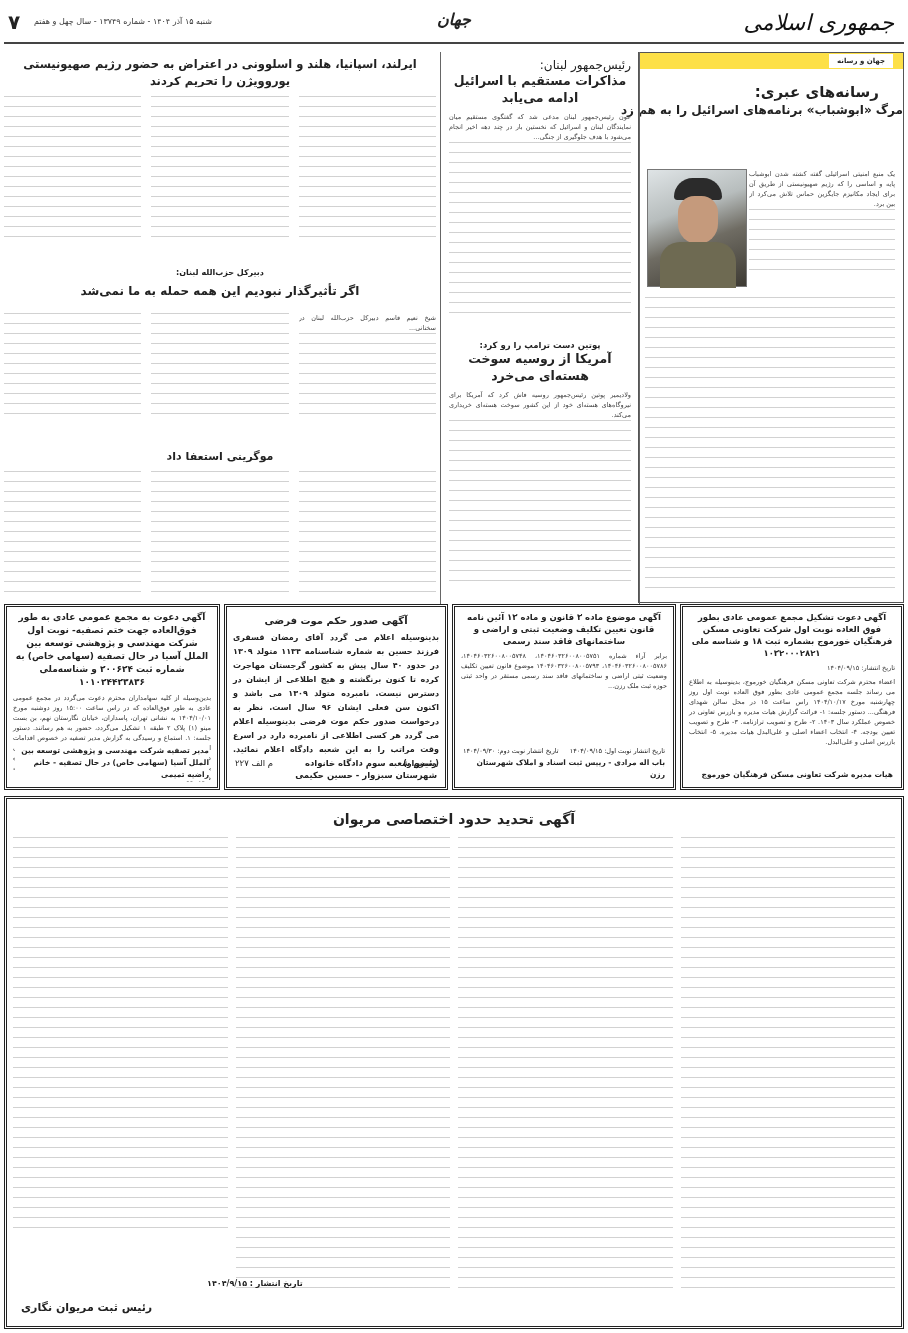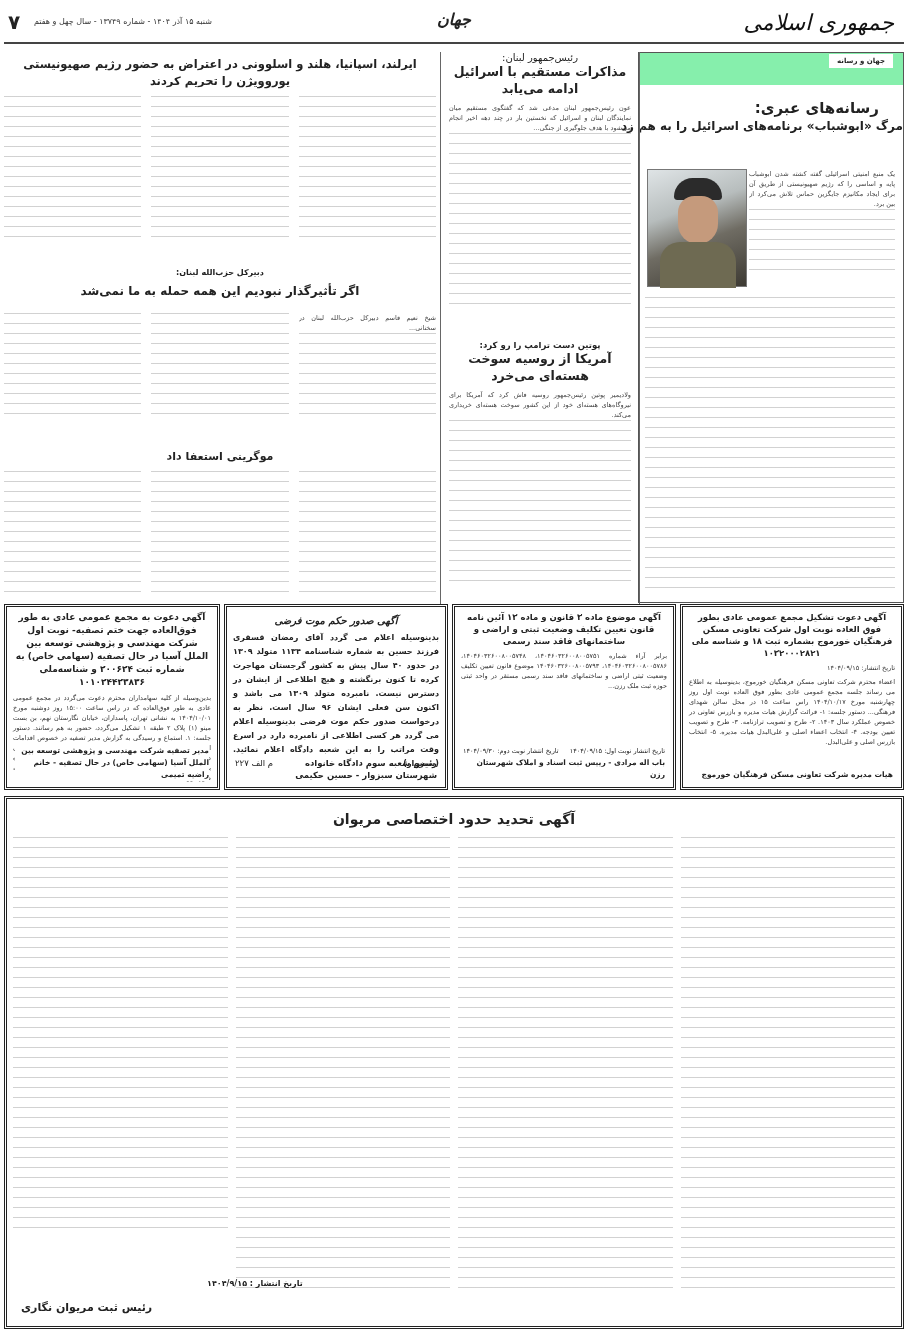--- a/index.html
+++ b/index.html
@@ -11,35 +11,35 @@
   .masthead .section { position: absolute; left: 0; right: 0; top: 10px; text-align: center; font-family: "DejaVu Serif", serif; font-size: 16px; font-weight: bold; font-style: italic; }
   .masthead .page-no { position: absolute; left: 8px; top: 10px; font-size: 20px; font-weight: bold; }
   .masthead .dateline { position: absolute; left: 34px; top: 17px; font-size: 8px; color: #333; }
   .masthead .rule { position: absolute; left: 4px; right: 4px; top: 42px; border-top: 2px solid #444; }
 
   .col-text { font-size: 6.5px; line-height: 10px; color: #444; text-align: justify; overflow: hidden; }
   .text-lines { width: 100%; height: 100%; background: repeating-linear-gradient(to bottom, #9a9a9a 0 1px, transparent 1px 10px); opacity: .45; }
 
   
   .feature { position: absolute; right: 4px; top: 52px; width: 266px; height: 551px; border: 1px solid #555; }
-  .feature .bar { height: 32px; background: #86efac; position: relative; text-align: right; }
+  .feature .bar { height: 16px; background: #fde047; position: relative; text-align: right; }
   .feature .bar .tag { position: absolute; right: 10px; top: 1px; height: 14px; background: #fff; padding: 0 8px; font-size: 7px; font-weight: bold; line-height: 14px; }
   .feature .kicker { text-align: right; font-size: 15px; font-weight: bold; margin: 14px 24px 2px 0; }
   .feature .headline { text-align: right; font-size: 12px; font-weight: bold; margin: 0 0 6px 0; white-space: nowrap; }
   .feature .photo { position: absolute; left: 8px; top: 116px; width: 100px; height: 118px; border: 1px solid #777;
       background: linear-gradient(160deg, #dfe4e6 0%, #b7bdbd 35%, #6f6c63 60%, #3d3a33 100%); }
   .feature .photo .cap { position: absolute; left: 26px; top: 8px; width: 48px; height: 22px; background: #2b2b2b; border-radius: 22px 22px 4px 4px; }
   .feature .photo .face { position: absolute; left: 30px; top: 26px; width: 40px; height: 48px; background: #c59a7c; border-radius: 18px 18px 22px 22px; }
   .feature .photo .vest { position: absolute; left: 12px; top: 72px; width: 76px; height: 46px; background: #6e6a52; border-radius: 20px 20px 0 0; }
   .feature .body1 { position: absolute; right: 8px; top: 116px; width: 146px; height: 120px; }
   .feature .body2 { position: absolute; right: 8px; top: 244px; width: 250px; height: 300px; }
 
   
   .lebanon { position: absolute; left: 440px; top: 52px; width: 200px; height: 280px; border-left: 1px solid #666; border-right: 1px solid #666; padding: 0 8px; }
-  .lebanon .kicker { text-align: center; font-size: 10px; }
+  .lebanon .kicker { text-align: right; font-size: 12px; margin-top: 6px; }
   .lebanon .headline { text-align: center; font-size: 12.5px; font-weight: bold; line-height: 17px; }
   .lebanon .body { margin-top: 6px; height: 210px; }
 
   .putin { position: absolute; left: 440px; top: 332px; width: 200px; height: 272px; border-left: 1px solid #666; border-right: 1px solid #666; padding: 0 8px; }
   .putin .kicker { text-align: center; font-size: 8.5px; font-weight: bold; margin-top: 8px; }
   .putin .headline { text-align: center; font-size: 12.5px; font-weight: bold; line-height: 17px; }
   .putin .body { margin-top: 6px; height: 200px; }
 
   
   .euro { position: absolute; left: 4px; top: 52px; width: 432px; height: 200px; }
@@ -60,21 +60,21 @@
 
   
   .ad { position: absolute; top: 604px; height: 186px; border: 3px double #222; padding: 4px 6px; overflow: hidden; }
   .ad .title { text-align: center; font-weight: bold; font-size: 8.5px; line-height: 12px; }
   .ad .body { font-size: 6.5px; line-height: 10px; text-align: justify; margin-top: 4px; color: #333; }
   .ad .sign { font-weight: bold; font-size: 7.5px; position: absolute; bottom: 6px; right: 8px; left: 8px; line-height: 12px; }
   .ad1 { right: 4px; width: 224px; }
   .ad2 { right: 232px; width: 224px; }
   .ad3 { right: 460px; width: 224px; }
   .ad4 { right: 688px; width: 216px; }
-  .ad3 .title { font-size: 10px; margin-top: 4px; font-style: italic; }
+  .ad3 .title { font-size: 10px; margin-top: 4px; }
   .ad3 .body { font-size: 8px; line-height: 14px; font-weight: bold; color: #222; }
   .ad4 .title { font-size: 9px; line-height: 13px; }
 
   
   .notice { position: absolute; left: 4px; right: 4px; top: 796px; height: 533px; border: 3px double #222; padding: 6px; }
   .notice .title { text-align: center; font-size: 14px; font-weight: bold; margin-top: 6px; }
   .notice .cols { display: flex; gap: 8px; margin-top: 10px; height: 460px; }
   .notice .cols > div { flex: 1; }
   .notice .date { position: absolute; left: 200px; bottom: 38px; font-size: 8px; font-weight: bold; }
   .notice .sign { position: absolute; left: 14px; bottom: 12px; font-size: 11px; font-weight: bold; }

